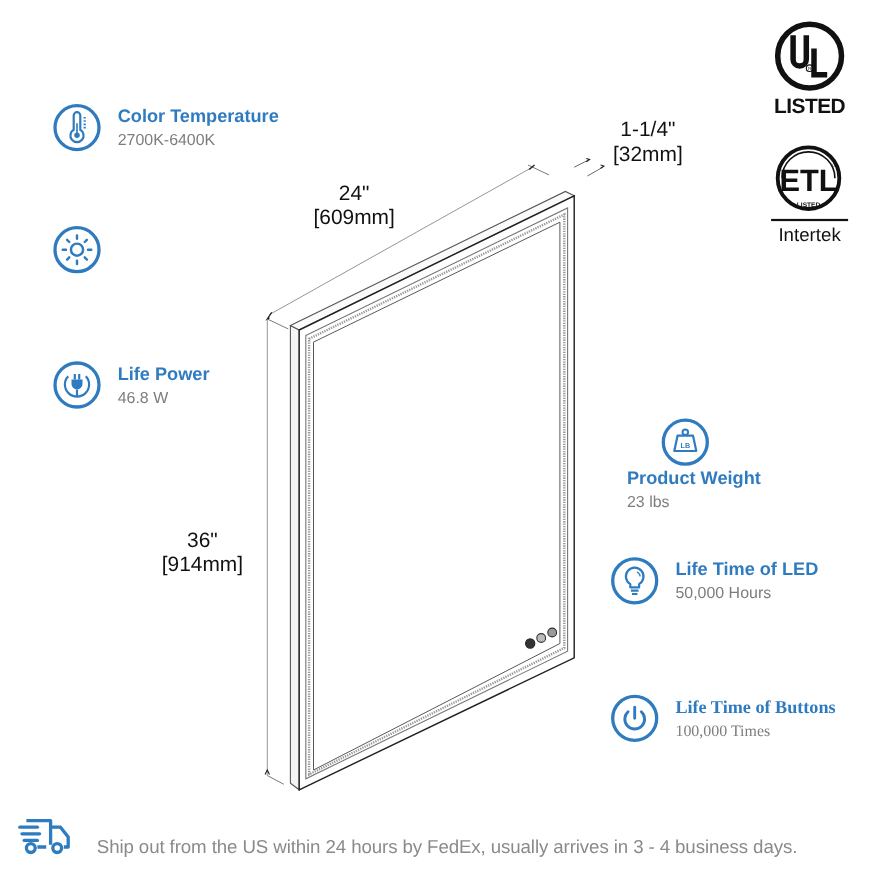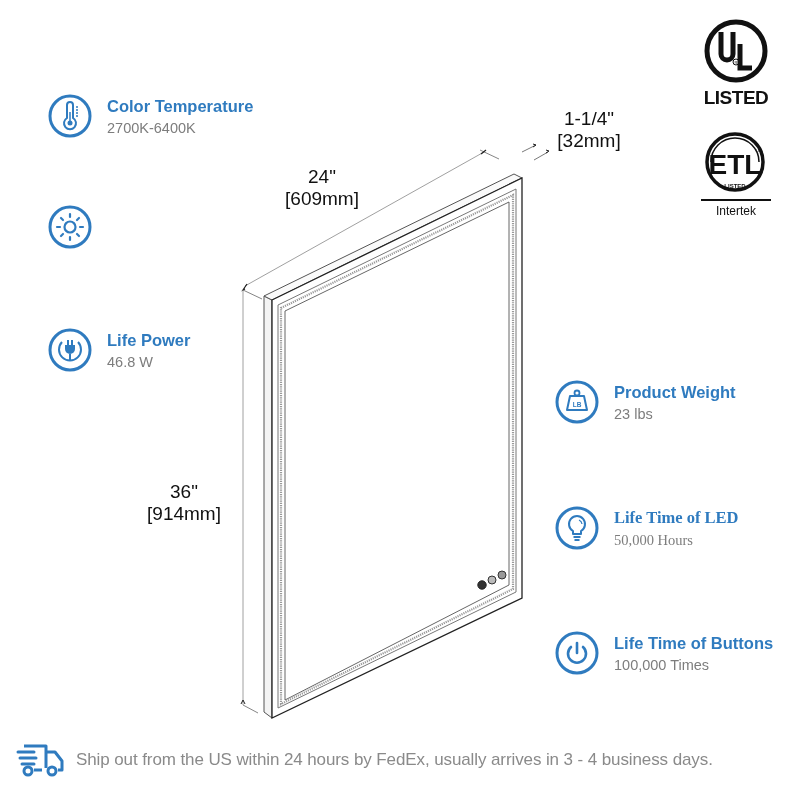--- a/index.html
+++ b/index.html
@@ -6,21 +6,21 @@
     body { width: 800px; height: 800px; position: relative; overflow: hidden;
            font-family: "Liberation Sans", sans-serif; }
     .spec { position: absolute; display: flex; align-items: center; }
     .spec .icon { width: 44px; height: 44px; flex: 0 0 44px; }
     .spec .text { margin-left: 15px; margin-top: 1px; }
     .spec .title { color: #2f7bbf; font-weight: bold; font-size: 16.5px; line-height: 20px; white-space: nowrap; }
     .spec .value { color: #7d7d7d; font-size: 14.5px; line-height: 20px; margin-top: 2px; white-space: nowrap; }
     .dim { position: absolute; color: #111; font-size: 19px; line-height: 22px; text-align: center; white-space: nowrap; }
     .cert { position: absolute; }
     .cert-label { position: absolute; font-weight: bold; color: #111; text-align: center; white-space: nowrap; }
-    .shipping { position: absolute; left: 14px; top: 740px; display: flex; align-items: center; }
+    .shipping { position: absolute; left: 14px; top: 740px; display: flex; align-items: flex-end; gap: 12px; }
     .shipping .ship-text { color: #8a8a8a; font-size: 17px; margin-left: 8px; white-space: nowrap; letter-spacing: -0.1px; }
     svg { display: block; }
     #mirror-drawing { position: absolute; left: 0; top: 0; }
   </style>
 </head>
 <body>
 
 <svg id="mirror-drawing" width="800" height="800" viewBox="0 0 800 800">
   <g fill="none" stroke="#333" stroke-width="1">
 
@@ -114,48 +114,48 @@
     <line x1="20" y1="12" x2="20" y2="17" stroke="#2f7bbf" stroke-width="2"></line>
     <line x1="24" y1="12" x2="24" y2="17" stroke="#2f7bbf" stroke-width="2"></line>
     <line x1="22" y1="26" x2="22" y2="33" stroke="#2f7bbf" stroke-width="2"></line>
   </svg>
   <div class="text">
     <div class="title">Life Power</div>
     <div class="value">46.8 W</div>
   </div>
 </div>
 
-<div class="spec" style="left:555px; top:380px;">
+<div class="spec" style="left:555px; top:380px;flex-direction:column;">
   <svg class="icon" viewBox="0 0 44 44">
     <circle cx="22" cy="22" r="20" fill="none" stroke="#2f7bbf" stroke-width="3"></circle>
     <circle cx="22" cy="13" r="2.5" fill="none" stroke="#2f7bbf" stroke-width="1.8"></circle>
     <path d="M15,16 h14 l3,14 h-20 z" fill="none" stroke="#2f7bbf" stroke-width="2" stroke-linejoin="round"></path>
     <text x="22" y="27" text-anchor="middle" font-size="6.5" font-weight="bold" fill="#2f7bbf" font-family="Liberation Sans, sans-serif">LB</text>
   </svg>
   <div class="text">
     <div class="title">Product Weight</div>
     <div class="value">23 lbs</div>
   </div>
 </div>
 
-<div class="spec" style="left:555px; top:506px;font-family:Liberation Serif, serif;">
+<div class="spec" style="left:555px; top:506px;">
   <svg class="icon" viewBox="0 0 44 44">
     <circle cx="22" cy="22" r="20" fill="none" stroke="#2f7bbf" stroke-width="3"></circle>
     <path d="M18,28 v-3 a8,8 0 1 1 8,0 v3 z" fill="none" stroke="#2f7bbf" stroke-width="2" stroke-linejoin="round"></path>
     <line x1="18.5" y1="31" x2="25.5" y2="31" stroke="#2f7bbf" stroke-width="2"></line>
     <line x1="19.5" y1="34" x2="24.5" y2="34" stroke="#2f7bbf" stroke-width="2"></line>
     <path d="M24,14 a5,5 0 0 1 3,4" fill="none" stroke="#2f7bbf" stroke-width="1.2"></path>
   </svg>
   <div class="text">
     <div class="title">Life Time of LED</div>
     <div class="value">50,000 Hours</div>
   </div>
 </div>
 
-<div class="spec" style="left:555px; top:631px;">
+<div class="spec" style="left:555px; top:631px;font-family:Liberation Serif, serif;">
   <svg class="icon" viewBox="0 0 44 44">
     <circle cx="22" cy="22" r="20" fill="none" stroke="#2f7bbf" stroke-width="3"></circle>
     <path d="M16,16 a9,9 0 1 0 12,0" fill="none" stroke="#2f7bbf" stroke-width="2.6" stroke-linecap="round"></path>
     <line x1="22" y1="12" x2="22" y2="22" stroke="#2f7bbf" stroke-width="2.6" stroke-linecap="round"></line>
   </svg>
   <div class="text">
     <div class="title">Life Time of Buttons</div>
     <div class="value">100,000 Times</div>
   </div>
 </div>
@@ -174,21 +174,21 @@
 
 <div class="cert" style="left:697px; top:130px; width:80px; height:100px;">
   <svg width="80" height="66" viewBox="0 0 80 66">
     <circle cx="38" cy="32" r="28" fill="none" stroke="#111" stroke-width="3.5"></circle>
     <path d="M14,32 a24,24 0 0 1 48,0" fill="none" stroke="#111" stroke-width="1.5"></path>
     <text x="38" y="44" text-anchor="middle" font-size="28" font-weight="bold" fill="#111" font-family="Liberation Sans, sans-serif">ETL</text>
     <text x="38" y="58" text-anchor="middle" font-size="6" font-weight="bold" fill="#111" font-family="Liberation Sans, sans-serif">LISTED</text>
     <text x="62" y="22" text-anchor="middle" font-size="4" fill="#111" font-family="Liberation Sans, sans-serif">US</text>
   </svg>
   <div style="position:absolute; left:4px; top:69px; width:70px; height:2px; background:#111;"></div>
-  <div class="cert-label" style="left:0; top:74px; width:78px; font-size:12px; font-weight:normal;">Intertek</div>
+  <div class="cert-label" style="left:0; top:74px; width:78px; font-size:17px; font-weight:normal;">Intertek</div>
 </div>
 
 <div class="shipping">
   <svg width="54" height="40" viewBox="0 0 54 40">
     <g fill="none" stroke="#2f7bbf" stroke-width="3" stroke-linejoin="round">
       <path d="M10,6 h22 v22"></path>
       <path d="M32,12 h9 l7,9 v9 h-4"></path>
       <path d="M28,30 h-8"></path>
       <circle cx="14" cy="31" r="4"></circle>
       <circle cx="38" cy="31" r="4"></circle>

